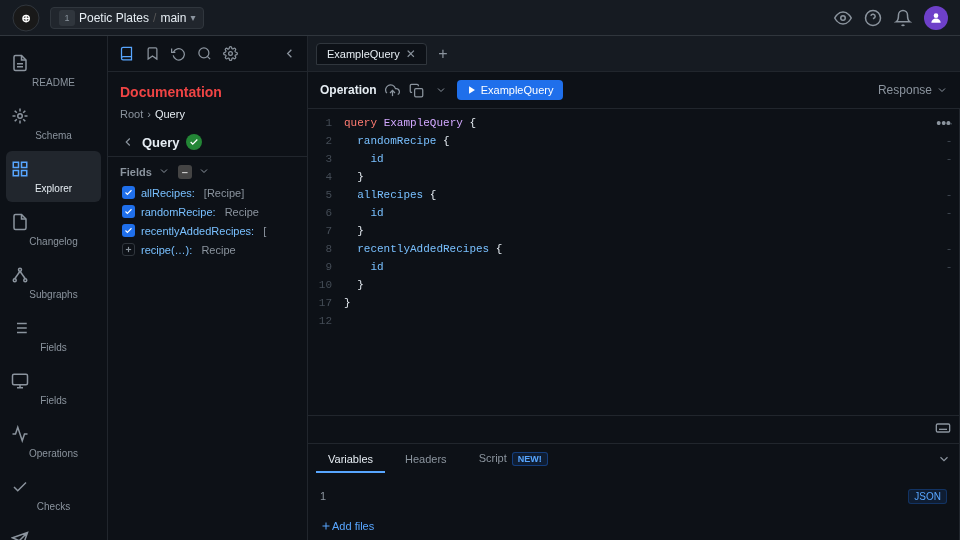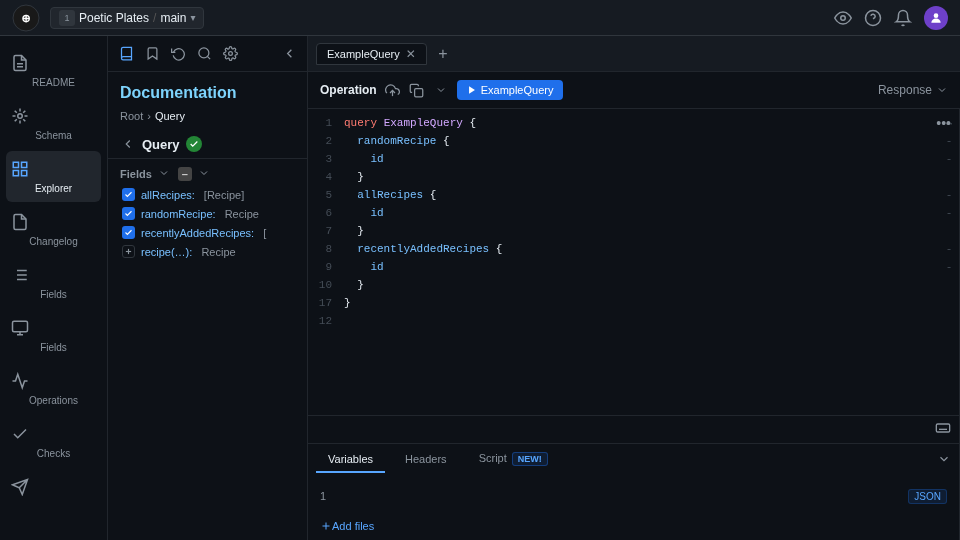--- a/index.html
+++ b/index.html
@@ -145,23 +145,23 @@
       cursor: pointer;
     }
     .doc-toolbar-icon.inactive { color: #8b949e; }
     .doc-toolbar-right {
       margin-left: auto;
       display: flex;
       align-items: center;
       gap: 8px;
     }
     .doc-title {
-      font-size: 16px;
+      font-size: 14px;
       font-weight: 600;
-      color: #7dd3fc;
+      color: #ef4444;
       padding: 12px 12px 8px;
     }
     .doc-breadcrumb {
       display: flex;
       align-items: center;
       gap: 4px;
       padding: 0 12px 8px;
       font-size: 11px;
       color: #8b949e;
     }
@@ -546,20 +546,32 @@
       <span class="sidebar-item-label" style="color:#e6edf3;">Explorer</span>
     </div>
     <div class="sidebar-item">
       <div class="sidebar-item-icon">
         <svg width="18" height="18" viewBox="0 0 24 24" fill="none" stroke="currentColor" stroke-width="2">
           <path d="M14 2H6a2 2 0 0 0-2 2v16a2 2 0 0 0 2 2h12a2 2 0 0 0 2-2V8z"></path>
             <polyline points="14 2 14 8 20 8"></polyline>
         </svg>
       </div>
       <span class="sidebar-item-label">Changelog</span>
+    </div>
+    <div class="sidebar-item">
+      <div class="sidebar-item-icon">
+        <svg width="18" height="18" viewBox="0 0 24 24" fill="none" stroke="currentColor" stroke-width="2">
+          <circle cx="12" cy="5" r="2"></circle>
+            <circle cx="5" cy="19" r="2"></circle>
+            <circle cx="19" cy="19" r="2"></circle>
+          <line x1="12" y1="7" x2="5" y2="17"></line>
+            <line x1="12" y1="7" x2="19" y2="17"></line>
+        </svg>
+      </div>
+      <span class="sidebar-item-label">Subgraphs</span>
     </div>
     <div class="sidebar-item">
       <div class="sidebar-item-icon">
         <svg width="18" height="18" viewBox="0 0 24 24" fill="none" stroke="currentColor" stroke-width="2">
           <line x1="8" y1="6" x2="21" y2="6"></line>
             <line x1="8" y1="12" x2="21" y2="12"></line>
             <line x1="8" y1="18" x2="21" y2="18"></line>
           <line x1="3" y1="6" x2="3.01" y2="6"></line>
             <line x1="3" y1="12" x2="3.01" y2="12"></line>
             <line x1="3" y1="18" x2="3.01" y2="18"></line>

